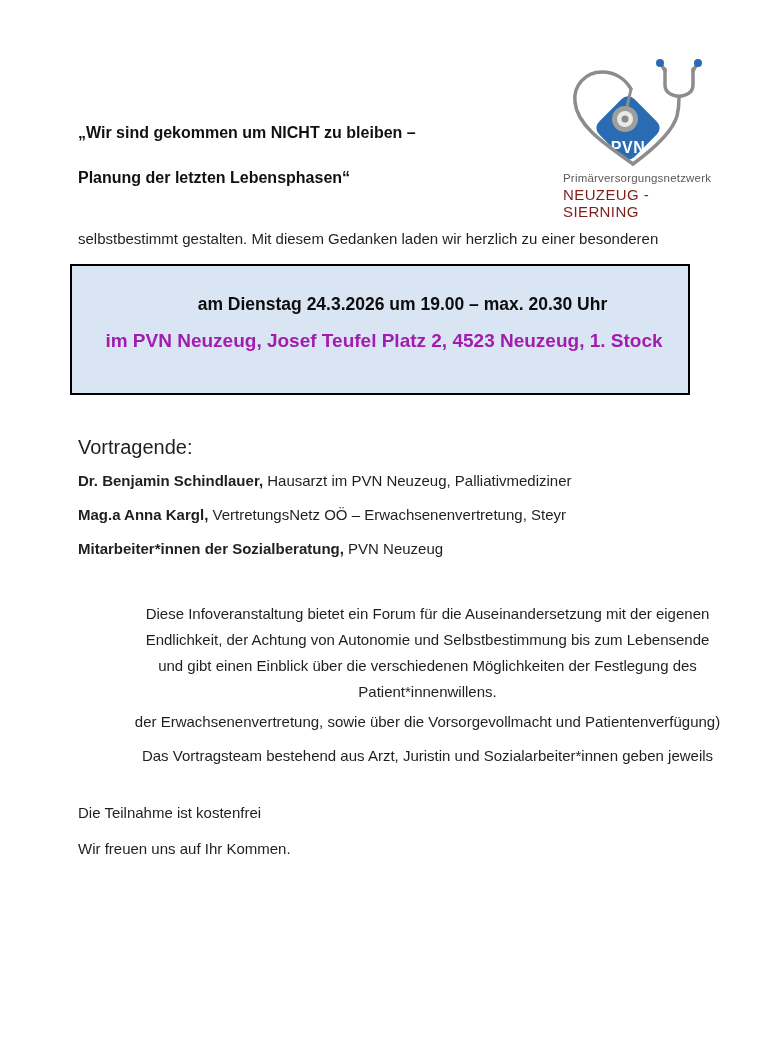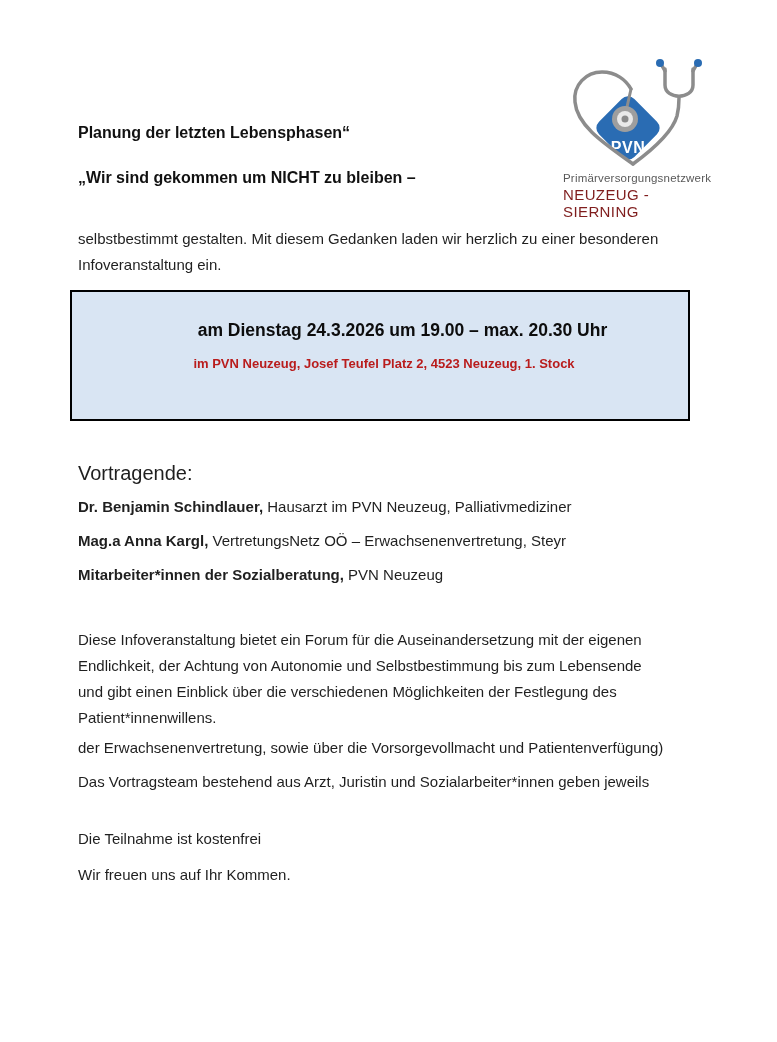--- a/index.html
+++ b/index.html
@@ -30,27 +30,27 @@
   .event-box {
     box-sizing: border-box;
     margin: 12px 0 0 -8px;
     width: 620px; height: 131px;
     background: #d9e5f3;
     border: 2px solid #000000;
     text-align: center;
     padding-top: 26px;
   }
   .event-datetime { margin: 0; font-size: 17.5px; font-weight: bold; line-height: 24px; color: #0d0d0d; padding-left: 45px; }
-  .event-location { margin: 14px 0 0 0; font-size: 13px; font-weight: bold; color: #b91c1c; padding-left: 8px; }
+  .event-location { margin: 14px 0 0 0; font-size: 19px; font-weight: bold; color: #a21caf; padding-left: 8px; }
 
   .speakers-heading { margin: 42px 0 0 0; font-size: 20px; line-height: 20px; }
   .speaker { margin: 14px 0 0 0; font-size: 15px; line-height: 20px; white-space: nowrap; }
   .speaker .speaker-name { font-weight: bold; }
 
-  .para  { margin: 42px 0 0 0; font-size: 15px; line-height: 26px; }
+  .para  { margin: 42px 0 0 0; font-size: 15px; line-height: 26px; text-align: center; }
   .para2 { margin-top: 4px; }
   .para3 { margin-top: 8px; }
 
   .footer-line { font-size: 15px; line-height: 20px; white-space: nowrap; }
   .free         { margin: 34px 0 0 0; }
   .registration { margin: 16px 0 0 0; }
   .closing      { margin: 16px 0 0 0; }
   a.email { color: #467886; text-decoration: underline; cursor: pointer; }
 </style>
 </head>
@@ -82,27 +82,26 @@
         <circle cx="133" cy="5" r="4" fill="#2a6cb3"></circle>
       </svg>
     </span>
     <div class="logo-sub">Primärversorgungsnetzwerk</div>
     <div class="logo-region">NEUZEUG - SIERNING</div>
   </div>
 
   <div class="content">
 
     <h1 class="title">
+      <div class="line">„Wir sind gekommen um NICHT zu bleiben –</div>
       <div class="line">Planung der letzten Lebensphasen“</div>
-      <div class="line">„Wir sind gekommen um NICHT zu bleiben –</div>
     </h1>
 
     <div class="intro">
       <div class="line">selbstbestimmt gestalten. Mit diesem Gedanken laden wir herzlich zu einer besonderen</div>
-      <div class="line">Infoveranstaltung ein.</div>
     </div>
 
     <div class="event-box">
       <p class="event-datetime">am Dienstag 24.3.2026 um 19.00 – max. 20.30 Uhr</p>
       <p class="event-location">im PVN Neuzeug, Josef Teufel Platz 2, 4523 Neuzeug, 1. Stock</p>
     </div>
 
     <p class="speakers-heading">Vortragende:</p>
 
     <p class="speaker">

